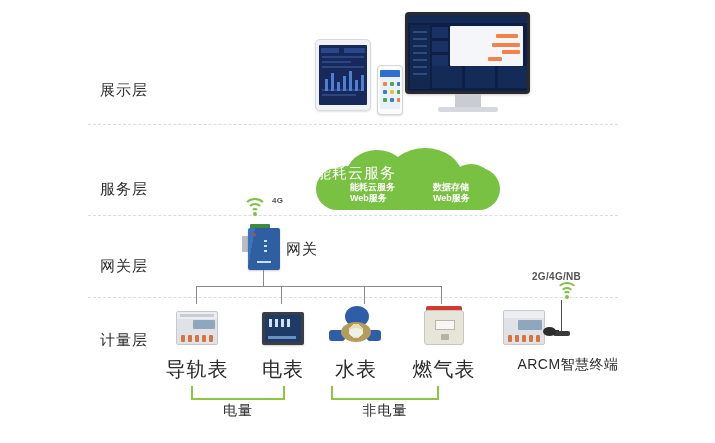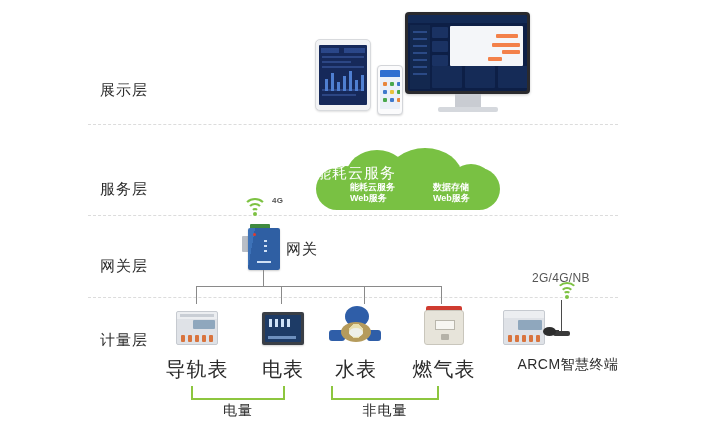--- a/index.html
+++ b/index.html
@@ -135,21 +135,21 @@
 
   
   .gas { position:absolute; left:424px; top:310px; width:40px; height:35px;
      background:linear-gradient(180deg,#e7e4da 0 100%); border:1px solid #c9c6bc; border-radius:3px;}
   .gas-top { position:absolute; left:426px; top:306px; width:36px; height:6px; background:#cf3b30; border-radius:2px 2px 0 0;}
   .gas-scr { position:absolute; left:10px; top:9px; width:20px; height:10px; background:#f7f6f2; border:1px solid #b9b6ac;}
   .gas-knob{ position:absolute; left:16px; top:23px; width:8px; height:6px; background:#b5b2a8; border-radius:1px;}
 
   
   #wifi-arcm { position:absolute; left:556px; top:280px; width:24px; height:18px; }
-  #lbl-nb { position:absolute; left:532px; top:271px; font-size:12px; color:#555; font-weight:400; letter-spacing:.3px;}
+  #lbl-nb { position:absolute; left:532px; top:271px; font-size:10px; color:#555; font-weight:700; letter-spacing:.3px;}
   .arcm { position:absolute; left:503px; top:310px; width:42px; height:35px;
      background:linear-gradient(180deg,#eceef1 0 20%, #dfe2e7 20% 100%);
      border:1px solid #c6cad0; border-radius:2px;}
   .arcm-scr { position:absolute; left:14px; top:9px; width:24px; height:10px; background:#8fa7bd; border-radius:1px;}
   .arcm-term{ position:absolute; top:24px; width:4px; height:7px; background:#d9743e; border-radius:1px;}
   .ant-rod { position:absolute; left:561px; top:300px; width:1px; height:32px; background:#4a4a4a;}
   .ant-base{ position:absolute; left:553px; top:331px; width:17px; height:5px; background:#3a3a3a; border-radius:2px;}
   .ant-puck{ position:absolute; left:543px; top:327px; width:13px; height:9px; background:#2d2d2d; border-radius:50%;}
   .ant-wire{ position:absolute; left:549px; top:330px; width:10px; height:1px; background:#3a3a3a;}
   #arcm-label { position:absolute; left:498px; top:356px; width:140px; text-align:center;

